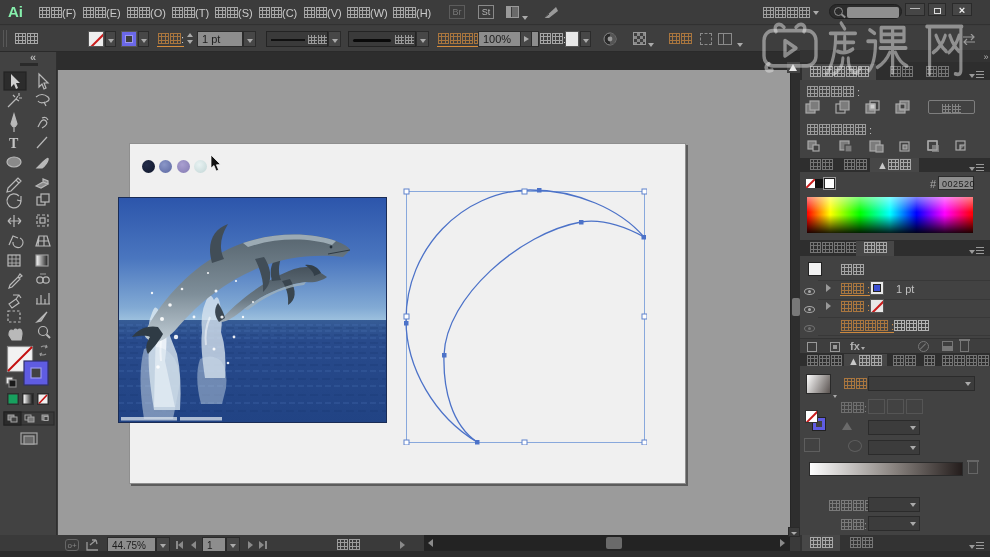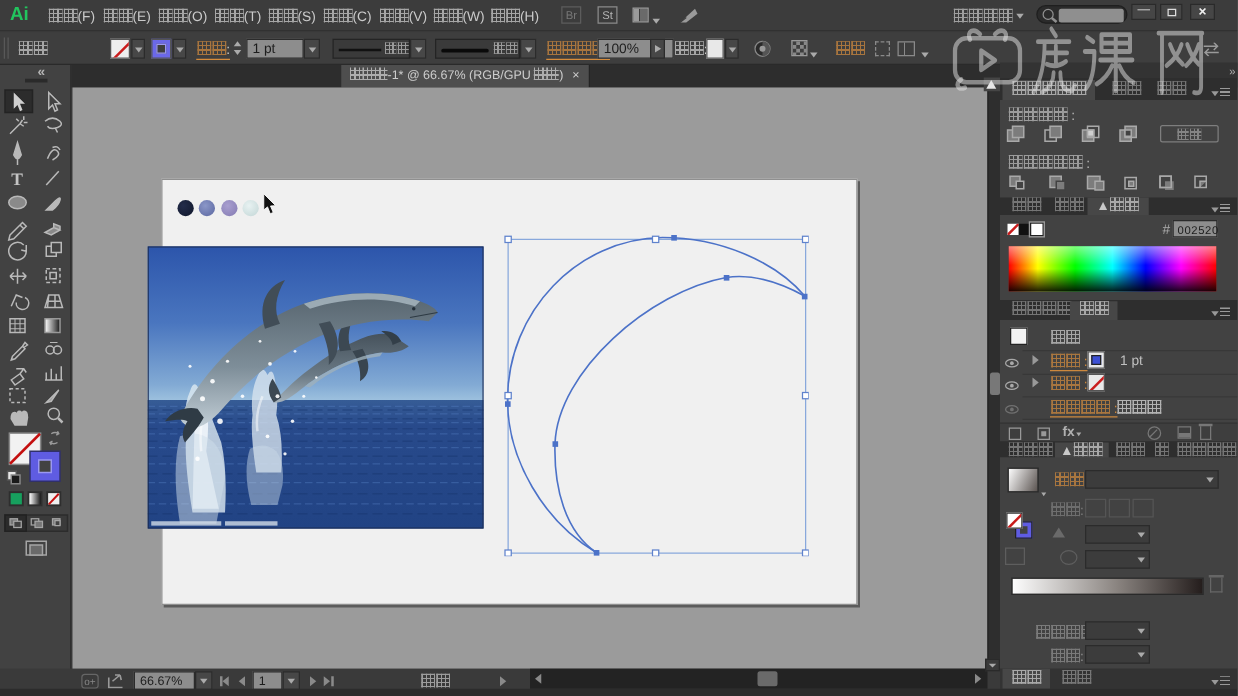--- a/index.html
+++ b/index.html
@@ -9,21 +9,21 @@
 .h{display:inline-block;width:11px;height:11px;margin:0 .5px;vertical-align:-1px;opacity:.75;
 background-image:repeating-linear-gradient(0deg,currentColor 0 1px,transparent 1px 3.4px),
 repeating-linear-gradient(90deg,currentColor 0 1px,transparent 1px 3.4px)}
 .h.s9{width:9px;height:9px;background-image:repeating-linear-gradient(0deg,currentColor 0 1px,transparent 1px 3px),repeating-linear-gradient(90deg,currentColor 0 1px,transparent 1px 3px)}
 .or{color:#cc883e}
 .box{background:#8d8d8d;border:1px solid #2b2b2b;color:#1d1d1d}
 .dd{background:#3c3c3c;border:1px solid #2b2b2b;color:#9a9a9a;text-align:center}
 .caret{display:inline-block;width:0;height:0;border-left:3px solid transparent;border-right:3px solid transparent;border-top:4px solid #aaa}
 
 #titlebar{position:absolute;left:0;top:0;width:990px;height:25px;background:#3c3c3c;border-bottom:1px solid #313131}
-#ailogo{position:absolute;left:8px;top:3px;font-size:15px;font-weight:bold;color:#22c55e}
+#ailogo{position:absolute;left:8px;top:3px;font-size:15px;font-weight:bold;color:#86efac}
 .menu{position:absolute;top:7px;color:#cacaca}
 
 #controlbar{position:absolute;left:0;top:26px;width:990px;height:26px;background:#3e3e3e;border-bottom:1px solid #2a2a2a}
 
 #tabbar{position:absolute;left:0;top:52px;width:990px;height:18px;background:#2d2d2d}
 .tab{position:absolute;top:0;height:18px;line-height:18px;font-size:10px;padding:0 7px;white-space:nowrap;overflow:hidden}
 .tab .h{width:10px;height:10px;margin:0}
 
 #toolbar{position:absolute;left:0;top:52px;width:57px;height:483px;background:#424242;border-right:1px solid #2f2f2f}
 #canvas{position:absolute;left:58px;top:70px;width:732px;height:465px;background:#9b9b9b}
@@ -113,23 +113,20 @@
     <div class="ab" style="left:648px;top:11px"><span class="caret"></span></div>
     <div class="ab or" style="left:668px;top:7px"><i class="h"></i><i class="h"></i></div>
     <div class="ab" style="left:700px;top:7px;width:12px;height:12px;border:1px dashed #8a8a8a"></div>
     <div class="ab" style="left:718px;top:7px;width:14px;height:12px;border:1px solid #8a8a8a;background:linear-gradient(90deg,transparent 4px,#8a8a8a 4px 5px,transparent 5px)"></div>
     <div class="ab" style="left:737px;top:11px"><span class="caret"></span></div>
     <svg class="ab" style="left:960px;top:8px" width="18" height="11">
         <path d="M3 3 h11 m-3 -3 l3 3 -3 3 M15 8 h-11 m3 -3 l-3 3 3 3" stroke="#9a9a9a" fill="none" stroke-width="1.2"></path>
       </svg>
   </div>
   <div id="tabbar">
-    <div class="tab" style="left:273px;width:199px;background:#4e4e4e;border-right:1px solid #242424;color:#cdcdcd">
-      <i class="h"></i><i class="h"></i><i class="h"></i>-1* @ 66.67% (RGB/GPU <i class="h"></i><i class="h"></i>)<span style="margin-left:7px">×</span>
-    </div>
   </div>
   <div id="toolbar">
   <svg width="57" height="483" viewBox="0 0 57 483">
     <g fill="none" stroke="#b9b9b9" stroke-width="1.2">
       <text x="30" y="9" font-size="11" font-weight="bold" fill="#b5b5b5" stroke="none" font-family="Liberation Sans">«</text>
       <rect x="20" y="11" width="18" height="3" fill="#2a2a2a" stroke="none"></rect>
       <rect x="4" y="20" width="22" height="18" fill="#2c2c2c" stroke="#232323"></rect>
       <path d="M11 22 L11 35 L14 32 L16 37 L18 36 L16 31 L20 31 Z" fill="#d0d0d0" stroke="none"></path>
       <path d="M39 22 L39 35 L42 32 L44 37 L46 36 L44 31 L48 31 Z" fill="none" stroke="#b9b9b9"></path>
       <path d="M8 55 L16 47 M16 47 l2 -3 M16 47 l3 2 M13 43 l2 2 M19 41 l0 3 M22 46 l-3 0"></path>
@@ -488,21 +485,21 @@
       <div class="ab dd" style="left:68px;top:150px;width:52px;height:15px">
           <span class="caret" style="float:right;margin:5px 3px 0 0"></span>
         </div>
     </div>
   </div>
   <div id="statusbar">
     <div class="ab" style="left:65px;top:4px;width:14px;height:12px;border:1px solid #666;border-radius:3px;color:#888;font-size:8px;text-align:center;line-height:11px">o+</div>
     <svg class="ab" style="left:86px;top:3px" width="14" height="13">
         <path d="M1 4 v8 h11 M4 7 l6 -5 m0 0 l1 4 m-1 -4 l-4 0" stroke="#999" fill="none" stroke-width="1.3"></path>
       </svg>
-    <div class="ab box" style="left:107px;top:2px;width:49px;height:15px;font-size:10px;padding:2px 0 0 4px">66.67%</div>
+    <div class="ab box" style="left:107px;top:2px;width:49px;height:15px;font-size:10px;padding:2px 0 0 4px">44.75%</div>
     <div class="ab" style="left:156px;top:2px;width:14px;height:15px;background:#474747;border:1px solid #2b2b2b;text-align:center;line-height:13px"><span class="caret"></span></div>
     <div class="ab" style="left:178px;top:6px;width:0;height:0;border-top:4px solid transparent;border-bottom:4px solid transparent;border-right:5px solid #8a8a8a"></div>
       <div class="ab" style="left:176px;top:6px;width:1.5px;height:8px;background:#8a8a8a"></div>
     <div class="ab" style="left:191px;top:6px;width:0;height:0;border-top:4px solid transparent;border-bottom:4px solid transparent;border-right:5px solid #8a8a8a"></div>
     <div class="ab box" style="left:202px;top:2px;width:24px;height:15px;font-size:10px;padding:2px 0 0 4px">1</div>
     <div class="ab" style="left:226px;top:2px;width:14px;height:15px;background:#474747;border:1px solid #2b2b2b;text-align:center;line-height:13px"><span class="caret"></span></div>
     <div class="ab" style="left:248px;top:6px;width:0;height:0;border-top:4px solid transparent;border-bottom:4px solid transparent;border-left:5px solid #8a8a8a"></div>
     <div class="ab" style="left:259px;top:6px;width:0;height:0;border-top:4px solid transparent;border-bottom:4px solid transparent;border-left:5px solid #8a8a8a"></div>
       <div class="ab" style="left:265px;top:6px;width:1.5px;height:8px;background:#8a8a8a"></div>
     <div class="ab" style="left:336px;top:4px;color:#bdbdbd"><i class="h"></i><i class="h"></i></div>

